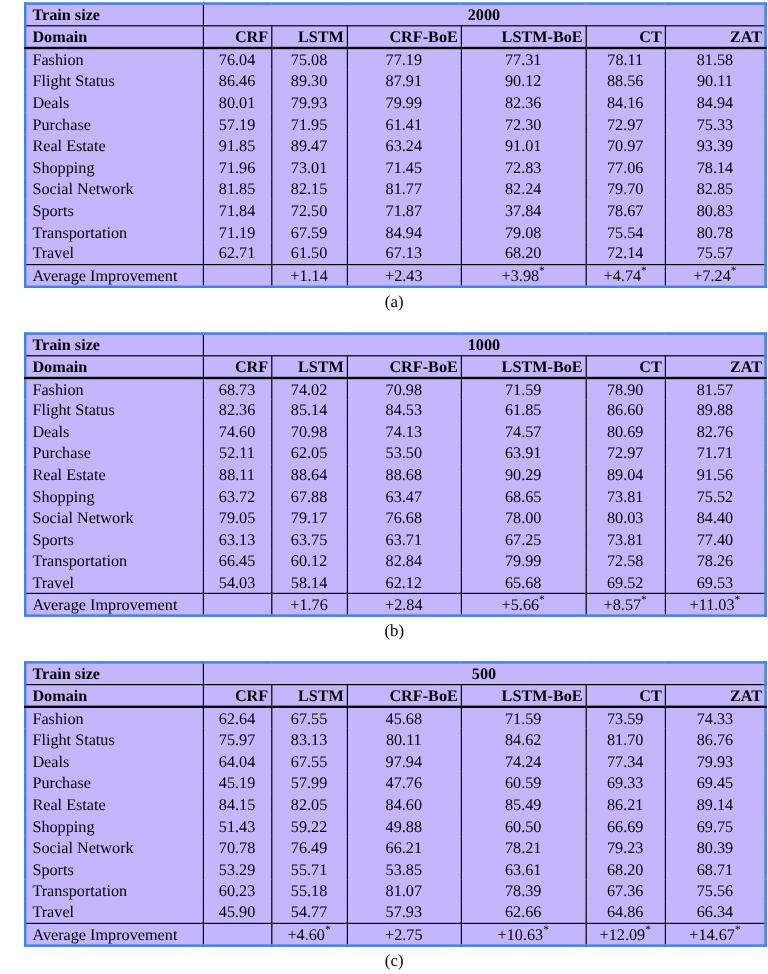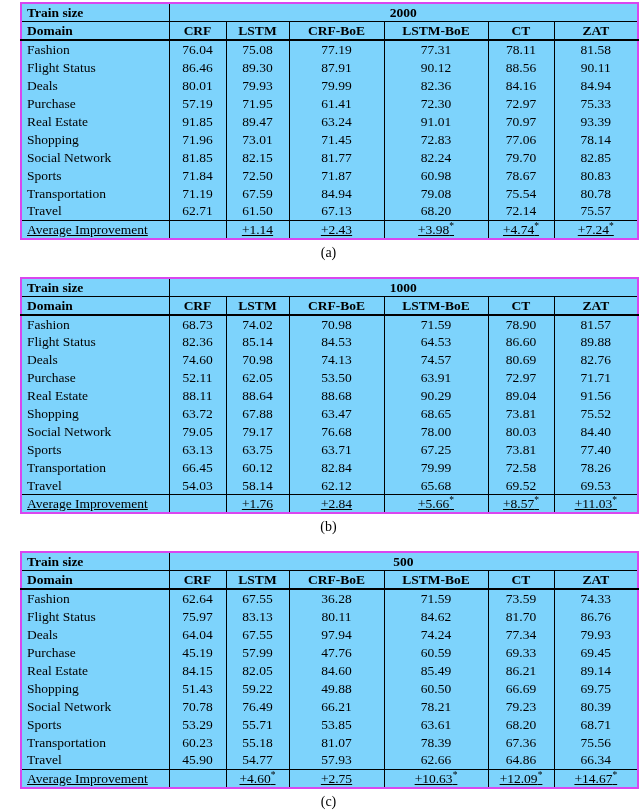--- a/index.html
+++ b/index.html
@@ -14,22 +14,22 @@
     color: #000000;
   }
   .page {
     padding: 2px 0 0 20px;
     width: 640px;
   }
   table.results {
     border-collapse: collapse;
     table-layout: fixed;
     width: 617px;
-    border: 2px solid #d946ef;
-    background: #7dd3fc;
+    border: 2px solid #3b82f6;
+    background: #c4b5fd;
   }
   table.results td {
     height: 18px;
     padding: 0 2px;
     font-size: 13.5px;
     line-height: 17px;
     white-space: nowrap;
     overflow: hidden;
     text-align: center;
     vertical-align: middle;
@@ -41,24 +41,24 @@
   table.results td + td {
     border-left: 1px solid #000;
   }
   tr.trainsize-row td {
     border-bottom: 1px solid #000;
     font-weight: bold;
   }
   tr.header-row td {
     border-bottom: 2px solid #000;
     font-weight: bold;
+    text-align: right;
   }
   tr.avg-row td {
     border-top: 1px solid #000;
-    text-decoration: underline;
   }
   td.best { font-weight: normal; }
   sup.star {
     font-size: 9.5px;
     vertical-align: super;
     line-height: 0;
   }
   .caption {
     width: 617px;
     text-align: center;
@@ -167,21 +167,21 @@
               <td class="">81.77</td>
               <td class="">82.24</td>
               <td class="">79.70</td>
               <td class="best">82.85</td>
             </tr>
             <tr class="data-row">
               <td class="label">Sports</td>
               <td class="">71.84</td>
               <td class="">72.50</td>
               <td class="">71.87</td>
-              <td class="">60.98</td>
+              <td class="">37.84</td>
               <td class="">78.67</td>
               <td class="best">80.83</td>
             </tr>
             <tr class="data-row">
               <td class="label">Transportation</td>
               <td class="">71.19</td>
               <td class="">67.59</td>
               <td class="best">84.94</td>
               <td class="">79.08</td>
               <td class="">75.54</td>
@@ -241,21 +241,21 @@
               <td class="">70.98</td>
               <td class="">71.59</td>
               <td class="">78.90</td>
               <td class="best">81.57</td>
             </tr>
             <tr class="data-row">
               <td class="label">Flight Status</td>
               <td class="">82.36</td>
               <td class="">85.14</td>
               <td class="">84.53</td>
-              <td class="">64.53</td>
+              <td class="">61.85</td>
               <td class="">86.60</td>
               <td class="best">89.88</td>
             </tr>
             <tr class="data-row">
               <td class="label">Deals</td>
               <td class="">74.60</td>
               <td class="">70.98</td>
               <td class="">74.13</td>
               <td class="">74.57</td>
               <td class="">80.69</td>
@@ -359,21 +359,21 @@
               <td>LSTM</td>
               <td>CRF-BoE</td>
               <td>LSTM-BoE</td>
               <td>CT</td>
               <td>ZAT</td>
             </tr>
             <tr class="data-row">
               <td class="label">Fashion</td>
               <td class="">62.64</td>
               <td class="">67.55</td>
-              <td class="">36.28</td>
+              <td class="">45.68</td>
               <td class="">71.59</td>
               <td class="">73.59</td>
               <td class="best">74.33</td>
             </tr>
             <tr class="data-row">
               <td class="label">Flight Status</td>
               <td class="">75.97</td>
               <td class="">83.13</td>
               <td class="">80.11</td>
               <td class="">84.62</td>

